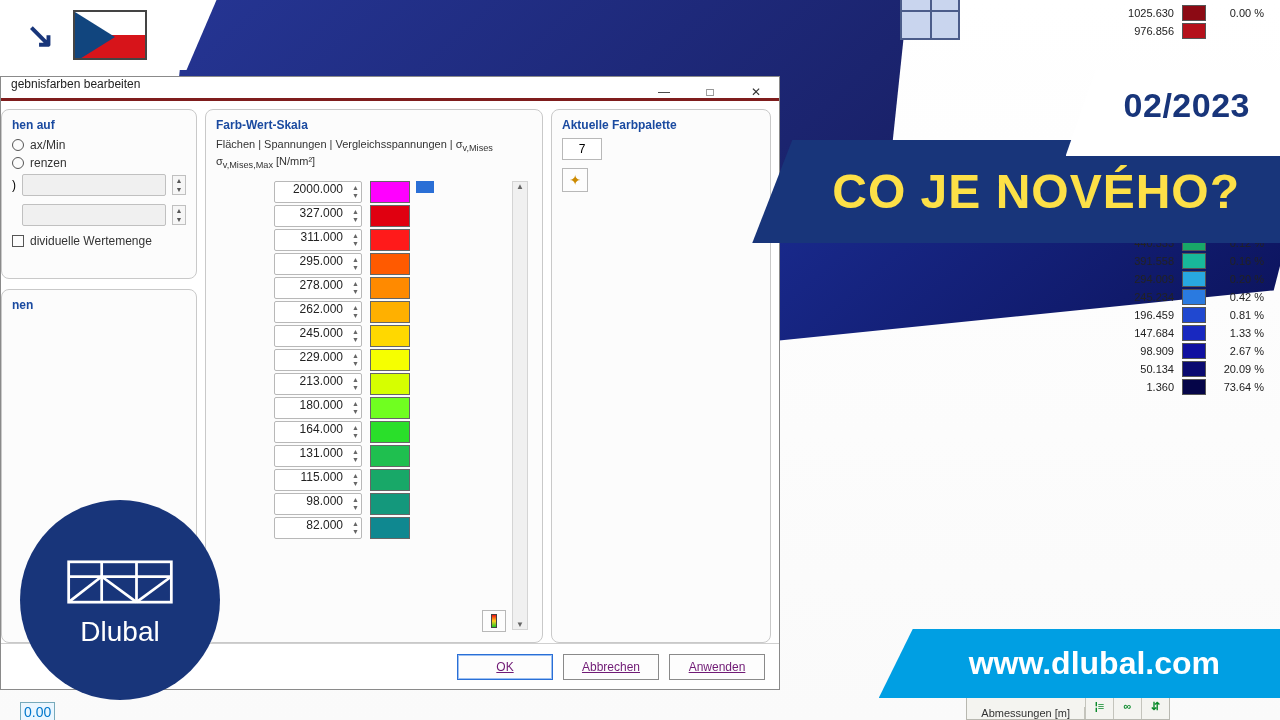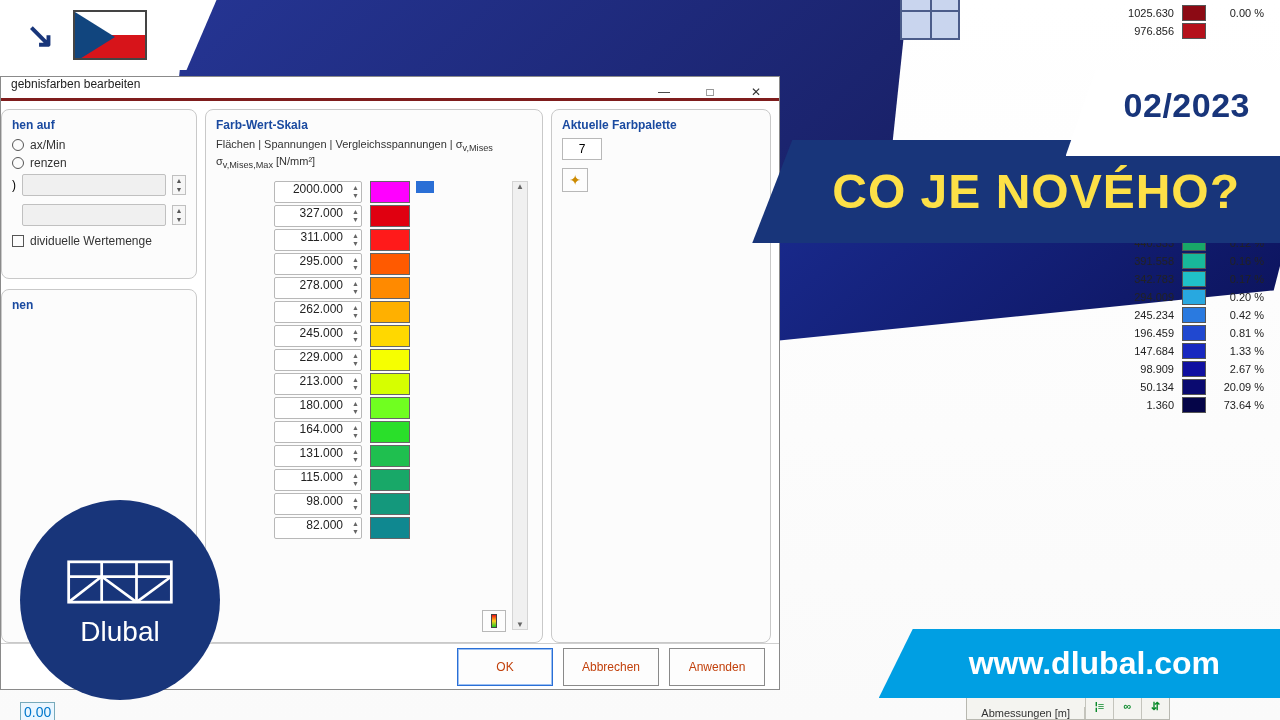--- a/index.html
+++ b/index.html
@@ -90,21 +90,21 @@
 .mid-col .sbar::after  { content:"▼"; position:absolute; bottom:0; left:0; right:0; text-align:center; font-size:8px; color:#666; }
 .mid-col .footer-ico { position:absolute; right:26px; bottom:2px; width:24px; height:22px; border:1px solid #b8b8b8; background:#fdfdfd; display:flex; align-items:center; justify-content:center; }
 .mid-col .footer-ico span { width:6px; height:14px; background:linear-gradient(#e11,#fc2,#2c2); border:1px solid #444; }
 
 .right-col { width:220px; }
 .right-col .panel { height:100%; }
 .right-col .pal-num { width:40px; height:22px; border:1px solid #b8b8b8; background:#fff; text-align:center; line-height:20px; margin-bottom:8px; }
 .right-col .pal-ico { width:26px; height:24px; border:1px solid #b8b8b8; display:flex; align-items:center; justify-content:center; font-size:14px; color:#cc8a00; background:#fdfdfd; }
 
 .dlg-foot { height:46px; border-top:1px solid #d0d0d0; display:flex; align-items:center; justify-content:flex-end; gap:10px; padding:0 14px; }
-.btn { min-width:96px; height:38px; border:1px solid #8a8a8a; background:#fdfdfd; font-size:12px; display:flex; align-items:center; justify-content:center; color:#c2410c; }
+.btn { min-width:96px; height:26px; border:1px solid #8a8a8a; background:#fdfdfd; font-size:12px; display:flex; align-items:center; justify-content:center; color:#701a75;text-decoration:underline; }
 .btn.primary { border:1px solid #2a6fd6; box-shadow:inset 0 0 0 1px #9cc0f2; }
 </style>
 </head>
 <body>
 
 <div class="bg-3d">
   <div class="bg-shape s1"></div>
   <div class="bg-shape s2"></div>
   <div class="bg-cube"></div>
 </div>
@@ -131,25 +131,20 @@
       </div>
       <div class="row">
         <div class="val">440.333</div>
         <div class="sw" style="background: rgb(24, 168, 104);"></div>
         <div class="pct">0.12 %</div>
       </div>
       <div class="row">
         <div class="val">391.558</div>
         <div class="sw" style="background: rgb(24, 184, 154);"></div>
         <div class="pct">0.16 %</div>
-      </div>
-      <div class="row">
-        <div class="val">342.783</div>
-        <div class="sw" style="background: rgb(32, 192, 200);"></div>
-        <div class="pct">0.17 %</div>
       </div>
       <div class="row">
         <div class="val">294.009</div>
         <div class="sw" style="background: rgb(40, 168, 224);"></div>
         <div class="pct">0.20 %</div>
       </div>
       <div class="row">
         <div class="val">245.234</div>
         <div class="sw" style="background: rgb(42, 122, 224);"></div>
         <div class="pct">0.42 %</div>

